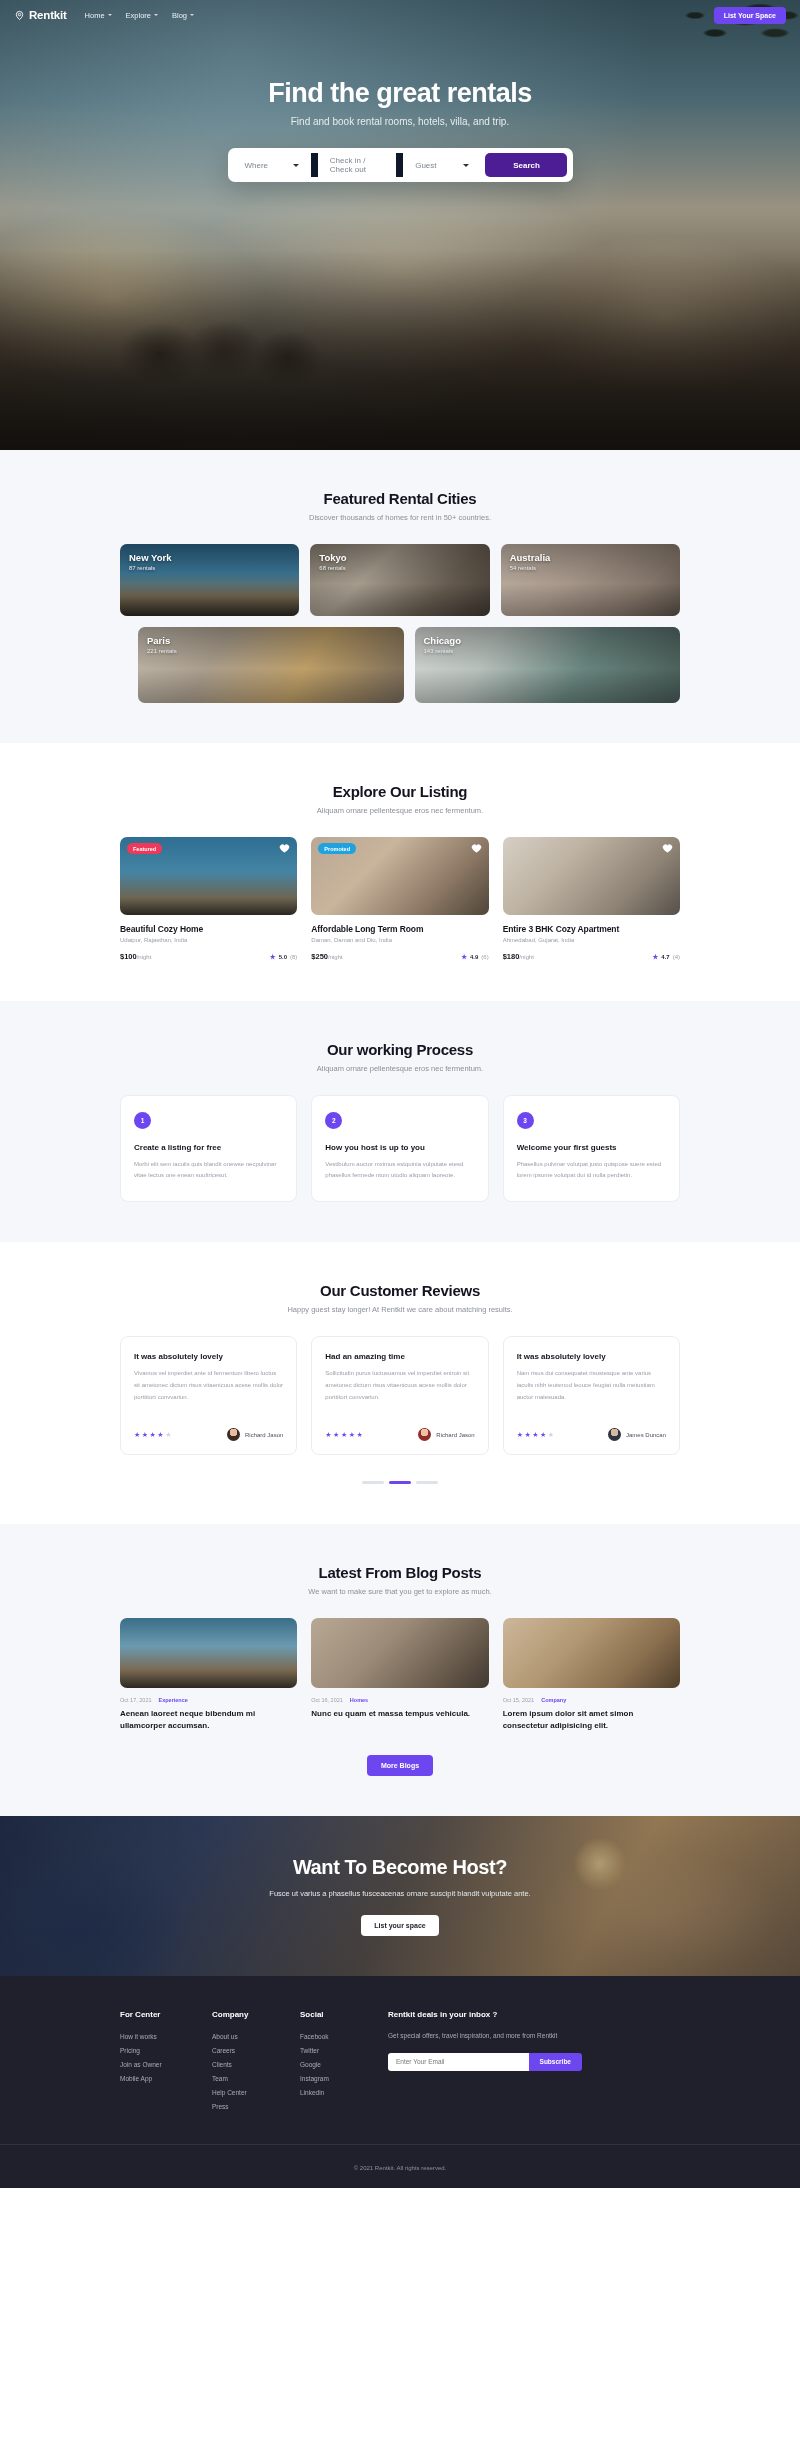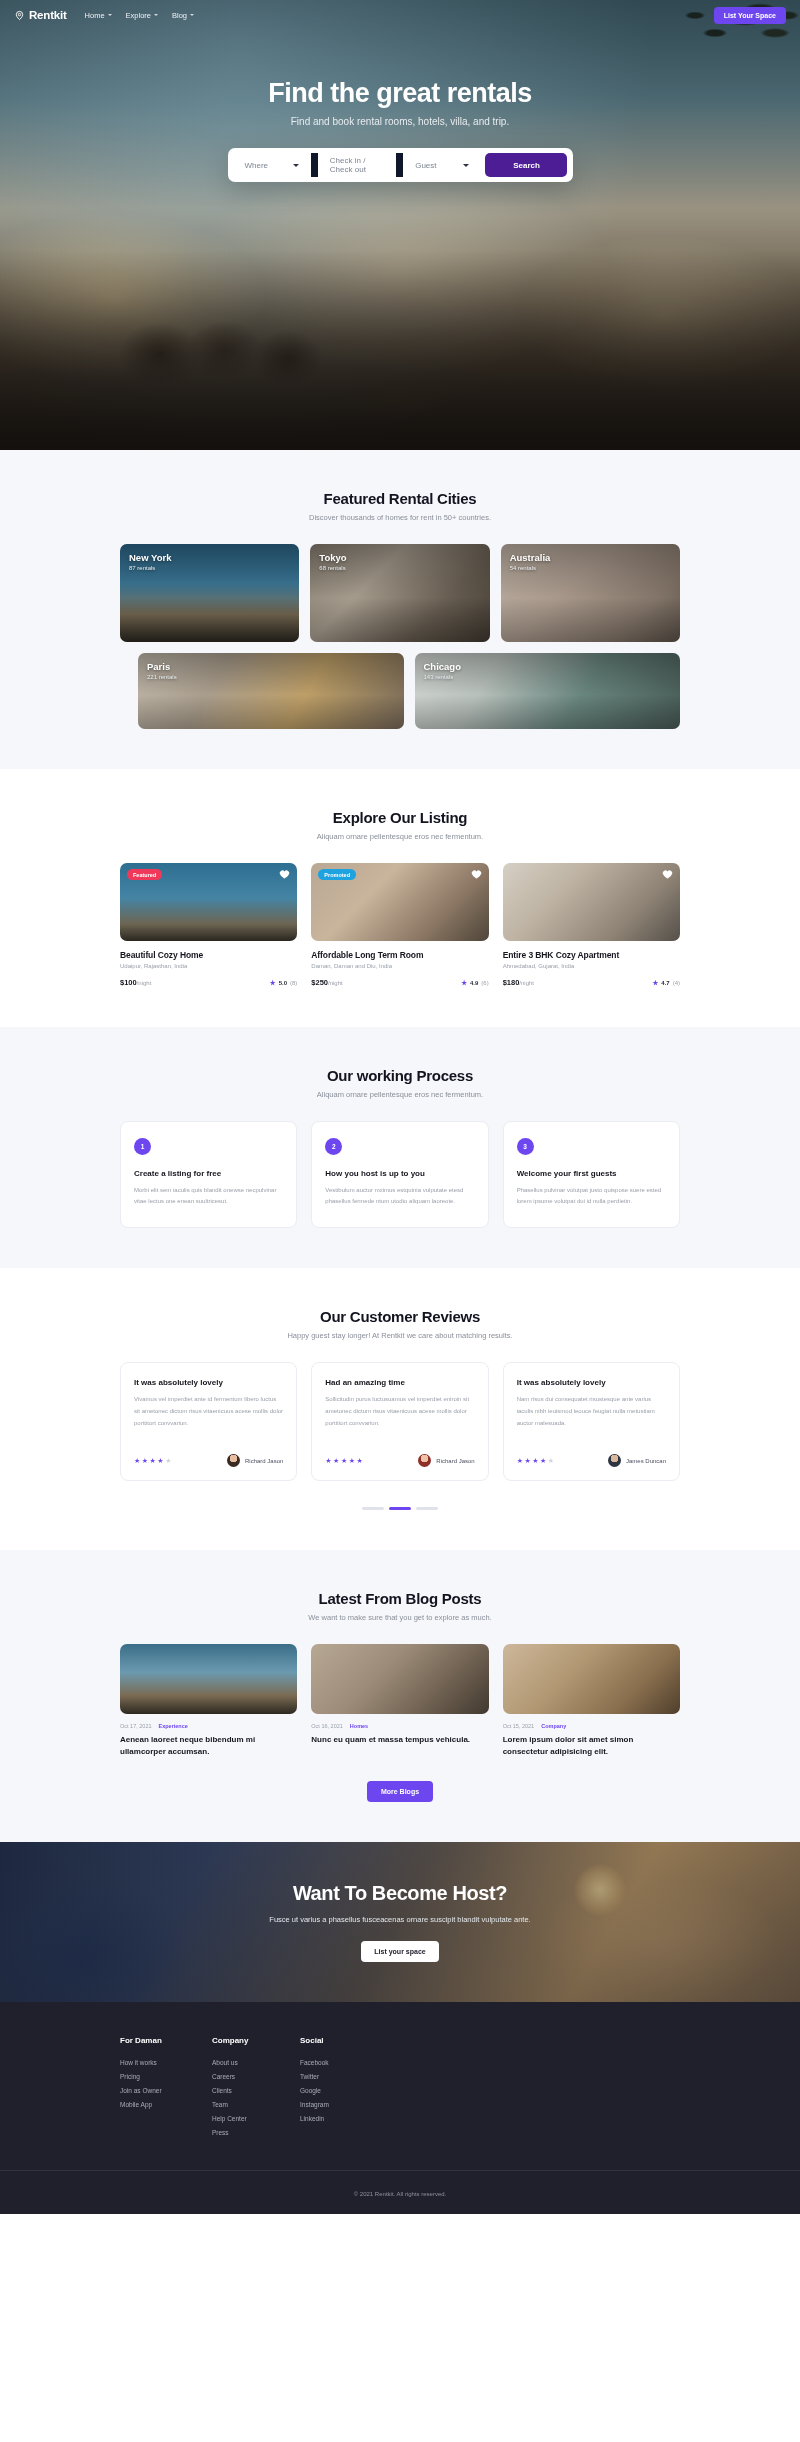--- a/index.html
+++ b/index.html
@@ -114,21 +114,21 @@
   .sec-sub { font-size:7.5px; color:#8a8f99; margin-top:6px; }
   .container { width:560px; margin:0 auto; }
 
   .bg-grey { background:#f6f7fb; }
   .bg-white { background:#ffffff; }
 
   
   .city-grid { display:grid; grid-template-columns:1fr 1fr 1fr; gap:11px; }
   .city-card {
     position:relative; border-radius:7px; overflow:hidden;
-    height:98px; cursor:pointer;
+    height:72px; cursor:pointer;
   }
   .city-row2 { display:grid; grid-template-columns:1fr 1fr; gap:11px; margin-top:11px;padding-left:18px; }
   .city-row2 .city-card { height:76px; }
   .city-shade { position:absolute; inset:0; background:linear-gradient(180deg, rgba(0,0,0,.34) 0%, rgba(0,0,0,.06) 55%, rgba(0,0,0,.30) 100%); }
   .city-txt { position:absolute; left:9px; top:8px; z-index:2; }
   .city-name { color:#fff; font-size:9.5px; font-weight:700; text-shadow:0 1px 3px rgba(0,0,0,.45); }
   .city-count { color:#e9edf1; font-size:6px; margin-top:2px; text-shadow:0 1px 3px rgba(0,0,0,.45); }
 
   .ph-ny   { background:linear-gradient(180deg,#2f6b8f 0%,#3f7fa0 40%,#7a6d55 72%,#2e2a22 100%); }
   .ph-tokyo{ background:linear-gradient(135deg,#8d8477 0%,#b0a596 35%,#6d6255 70%,#413a32 100%); }
@@ -594,21 +594,21 @@
       <p class="host-sub">Fusce ut varius a phasellus fusceacenas ornare suscipit blandit vulputate ante.</p>
       <button class="host-btn">List your space</button>
     </div>
   </section>
 
   <footer class="footer">
     <div class="f-inner">
 
 
       <div class="f-col c2">
-        <div class="f-h">For Daman</div>
+        <div class="f-h">For Center</div>
         <div class="f-li">How it works</div>
         <div class="f-li">Pricing</div>
         <div class="f-li">Join as Owner</div>
         <div class="f-li">Mobile App</div>
       </div>
 
       <div class="f-col c3">
         <div class="f-h">Company</div>
         <div class="f-li">About us</div>
         <div class="f-li">Careers</div>
@@ -620,20 +620,28 @@
 
       <div class="f-col c4">
         <div class="f-h">Social</div>
         <div class="f-li">Facebook</div>
         <div class="f-li">Twitter</div>
         <div class="f-li">Google</div>
         <div class="f-li">Instagram</div>
         <div class="f-li">Linkedin</div>
       </div>
 
+      <div class="f-col c5">
+        <div class="f-h">Rentkit deals in your inbox ?</div>
+        <div class="f-desc">Get special offers, travel inspiration, and more from Rentkit</div>
+        <div class="f-form">
+          <input class="f-input" type="text" placeholder="Enter Your Email" style="">
+          <button class="f-sub">Subscribe</button>
+        </div>
+      </div>
 
     </div>
     <div class="f-bottom">
       <span class="f-copy">© 2021 Rentkit. All rights reserved.</span>
     </div>
   </footer>
 
 </div>
 
 </body></html>

